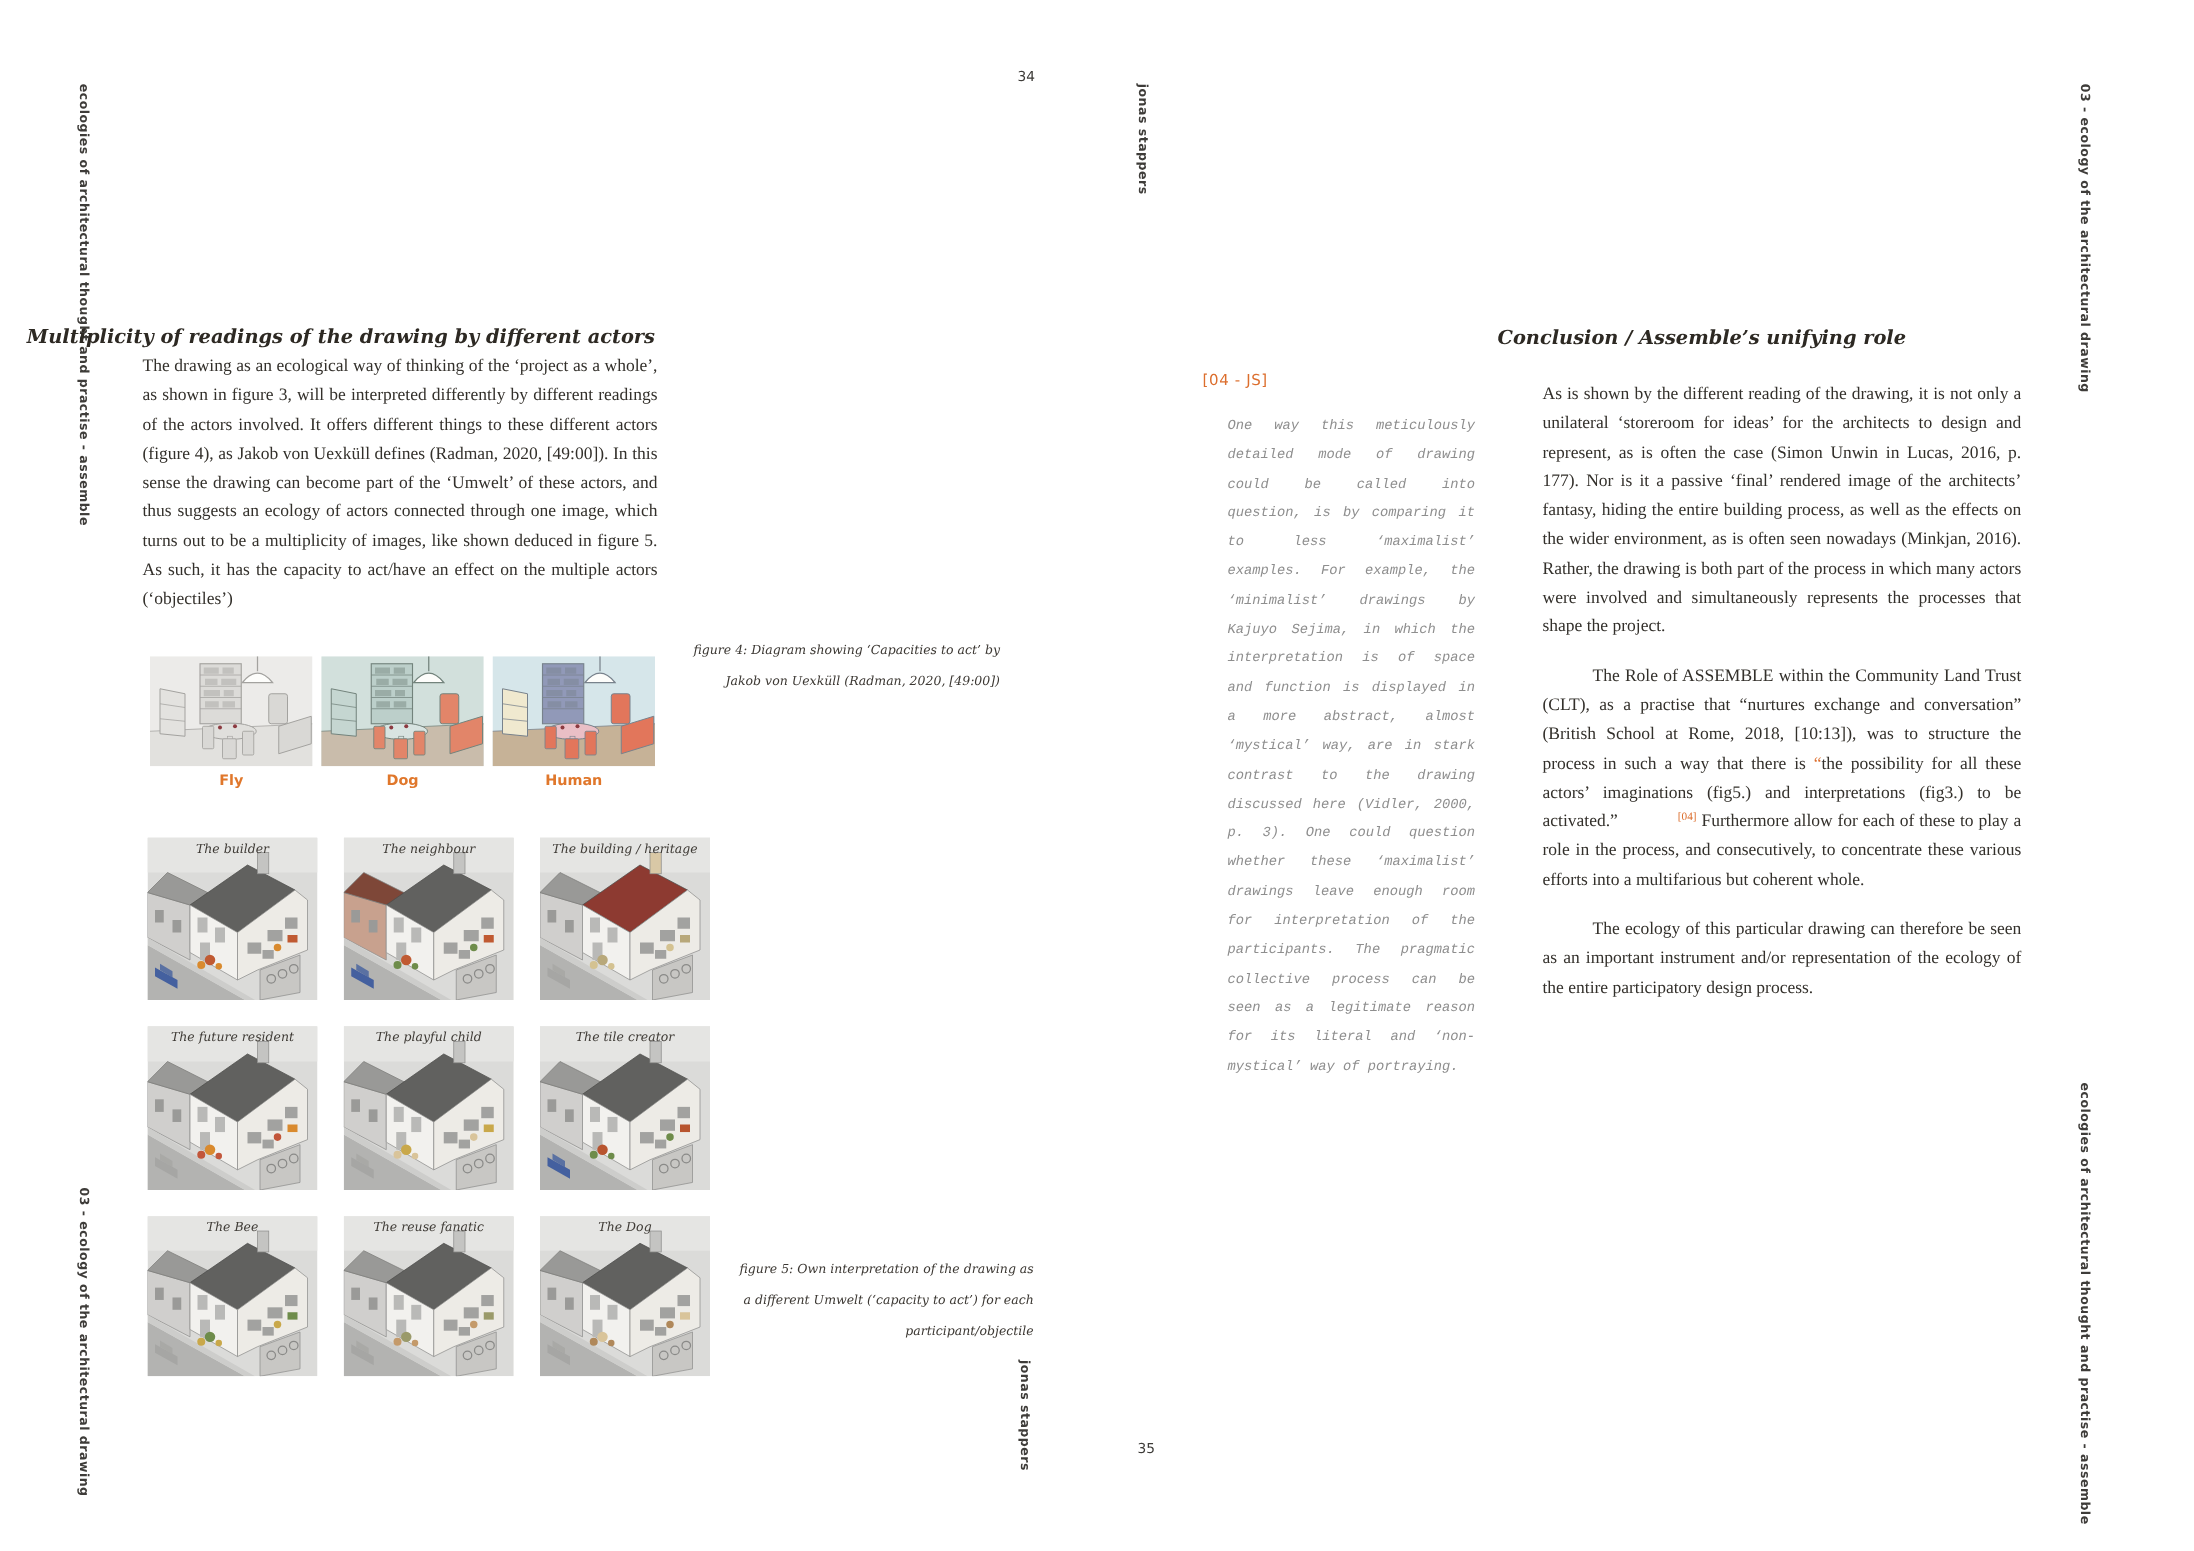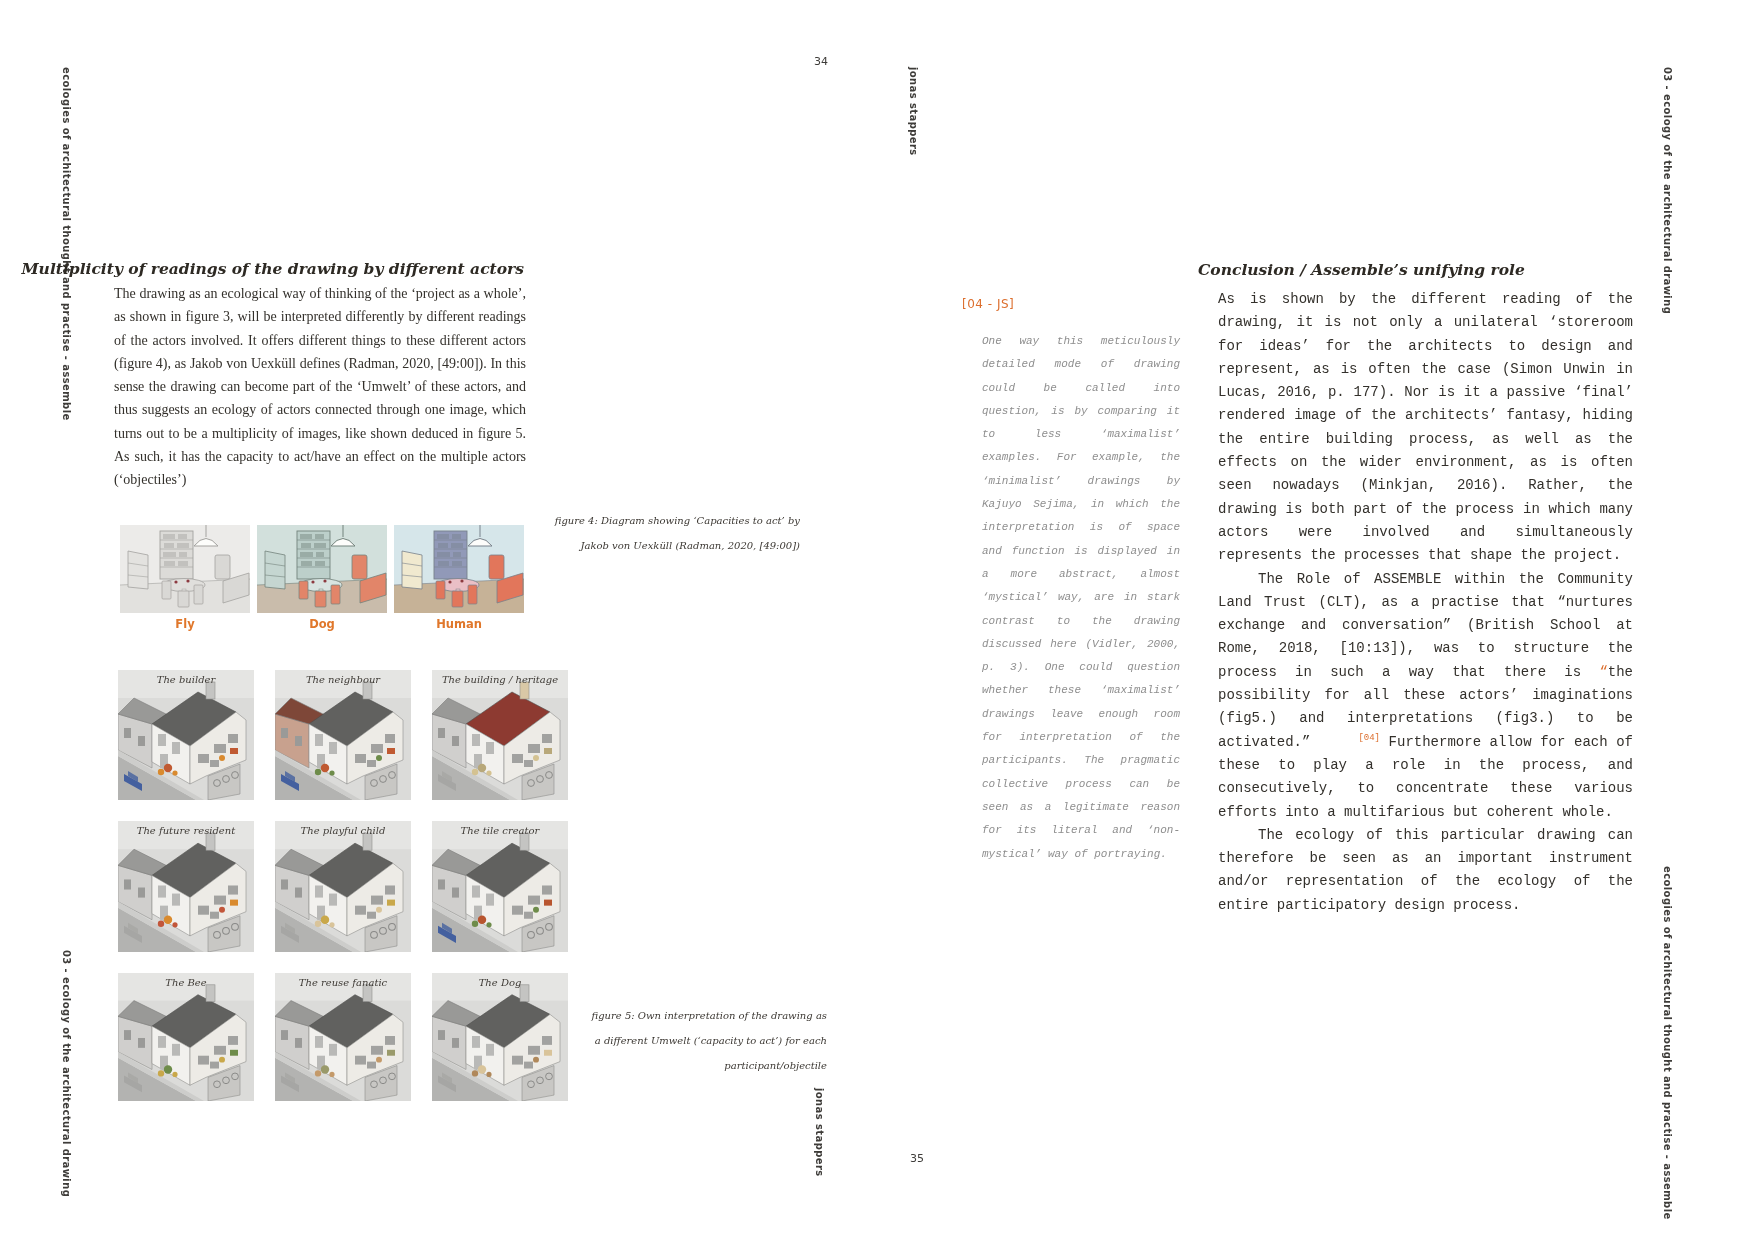--- a/index.html
+++ b/index.html
@@ -23,21 +23,21 @@
   
   .heading{position:absolute;font-family:"DejaVu Serif",serif;font-style:italic;font-weight:bold;
            font-size:15.5px;color:#2d2923;white-space:nowrap;}
   #heading-left{right:1231px;top:246px;}
   #heading-right{left:1198px;top:247px;}
 
   
   .bodycol{position:absolute;font-size:14px;line-height:23.3px;text-align:justify;color:#33302b;}
   #body-left{left:114px;top:268px;width:412px;}
   #body-right{left:1218px;top:288px;width:415px;}
-  #body-right p{margin:0;font-family:Liberation Mono, monospace;}
+  #body-right p{margin:16px;}
   #body-right p.indent{text-indent:40px;}
   sup.ref{color:#dc6e2d;font-size:9px;line-height:0;padding-left:48px;}
   .accent-quote{color:#dc6e2d;}
 
   
   .fig4{position:absolute;top:525px;width:130px;height:88px;margin:0;}
   #fig4-1{left:120px;} #fig4-2{left:257px;} #fig4-3{left:394px;}
   .fig4 svg{display:block;width:130px;height:88px;}
   .fig4-label{position:absolute;top:617px;width:130px;text-align:center;
       font-family:"DejaVu Sans",sans-serif;font-weight:bold;font-size:11.5px;color:#e0772b;}

